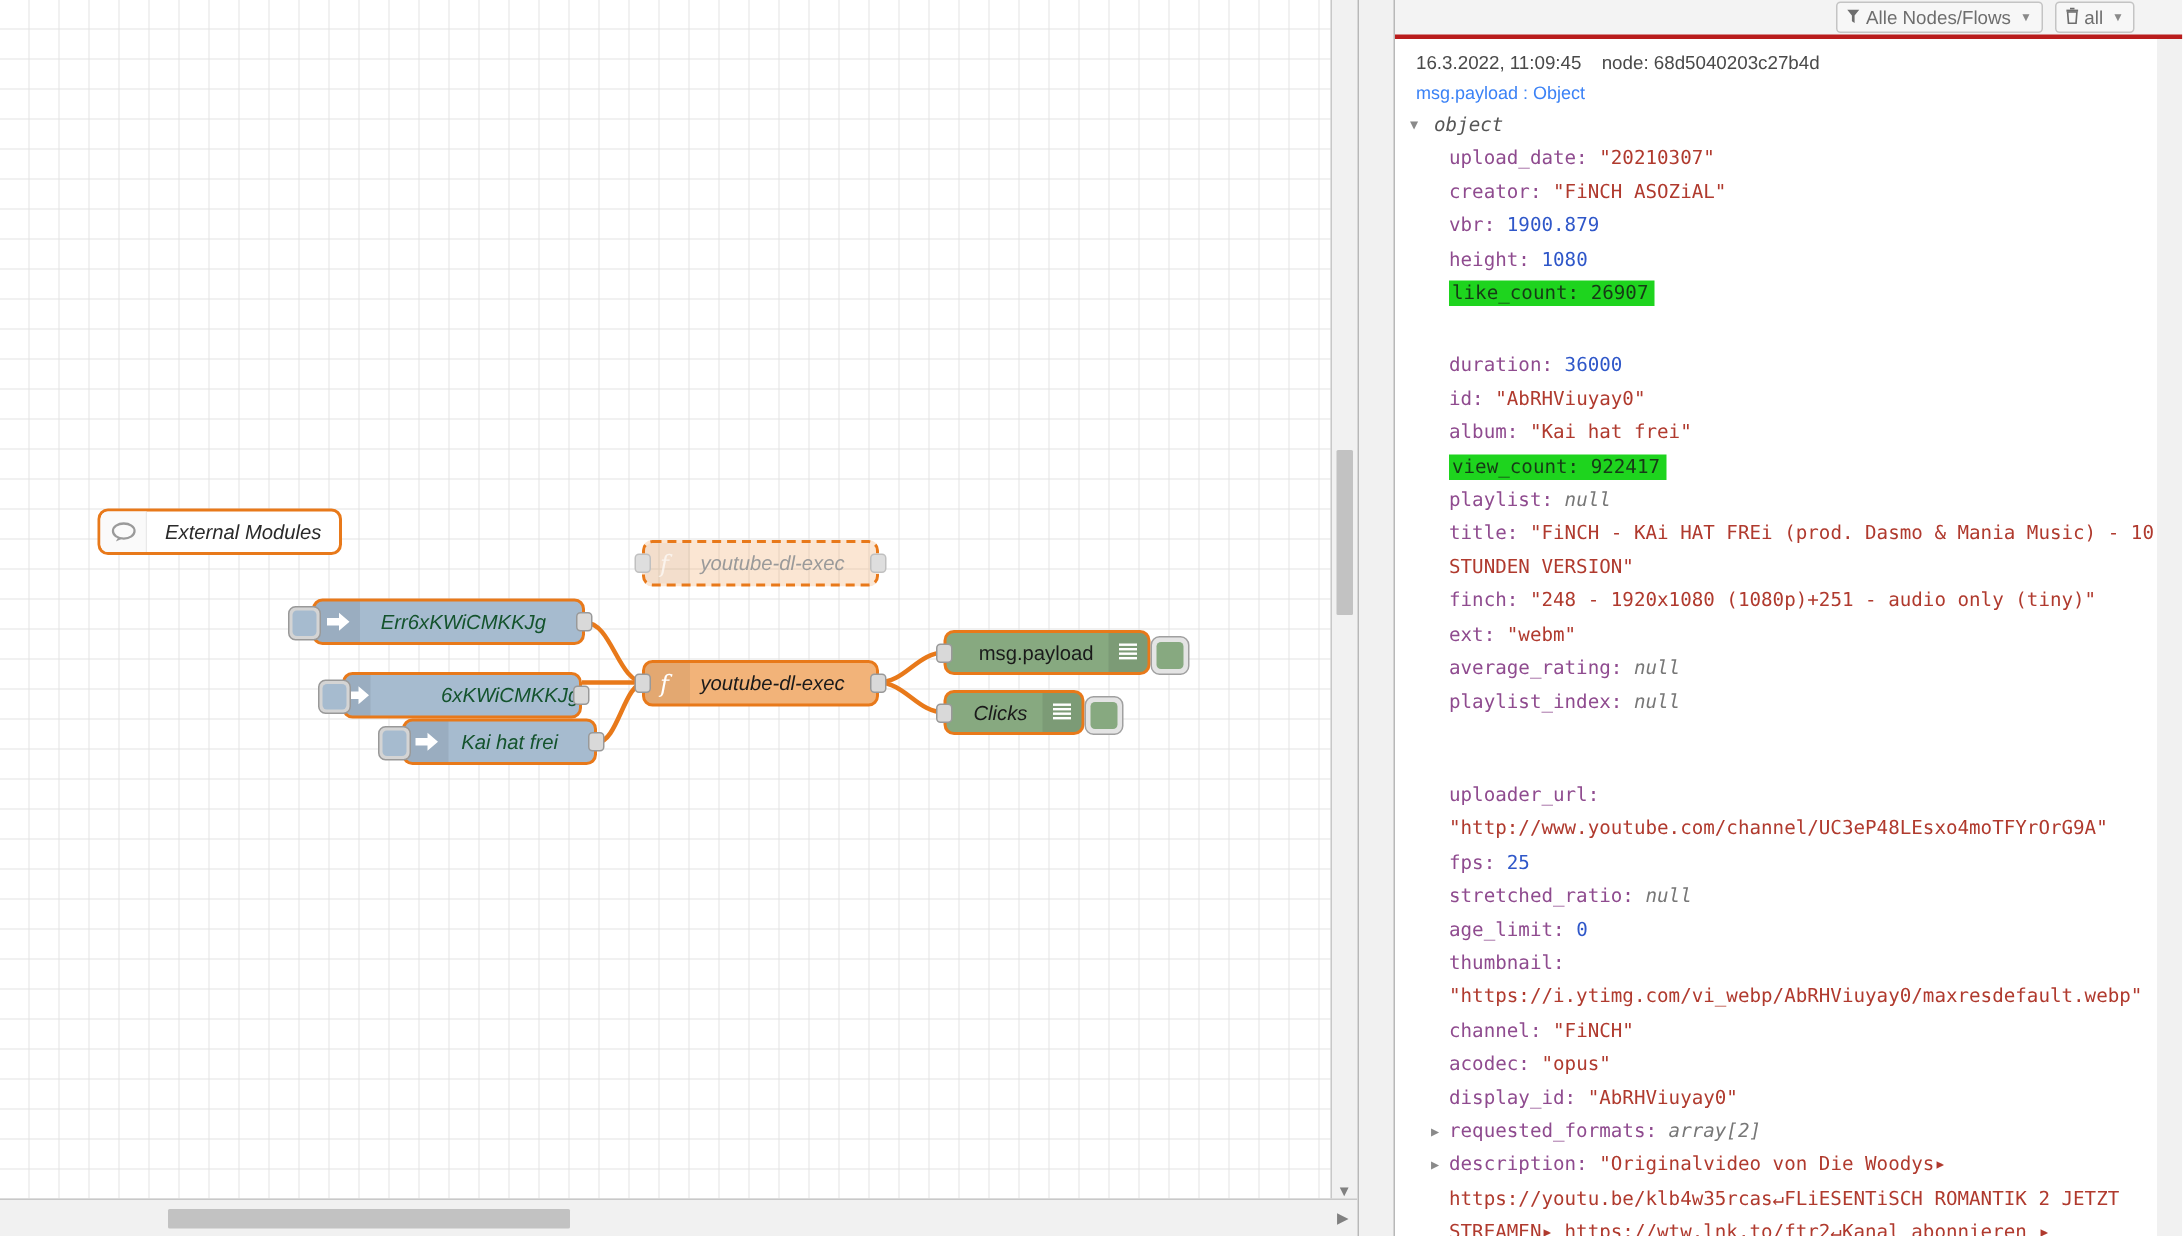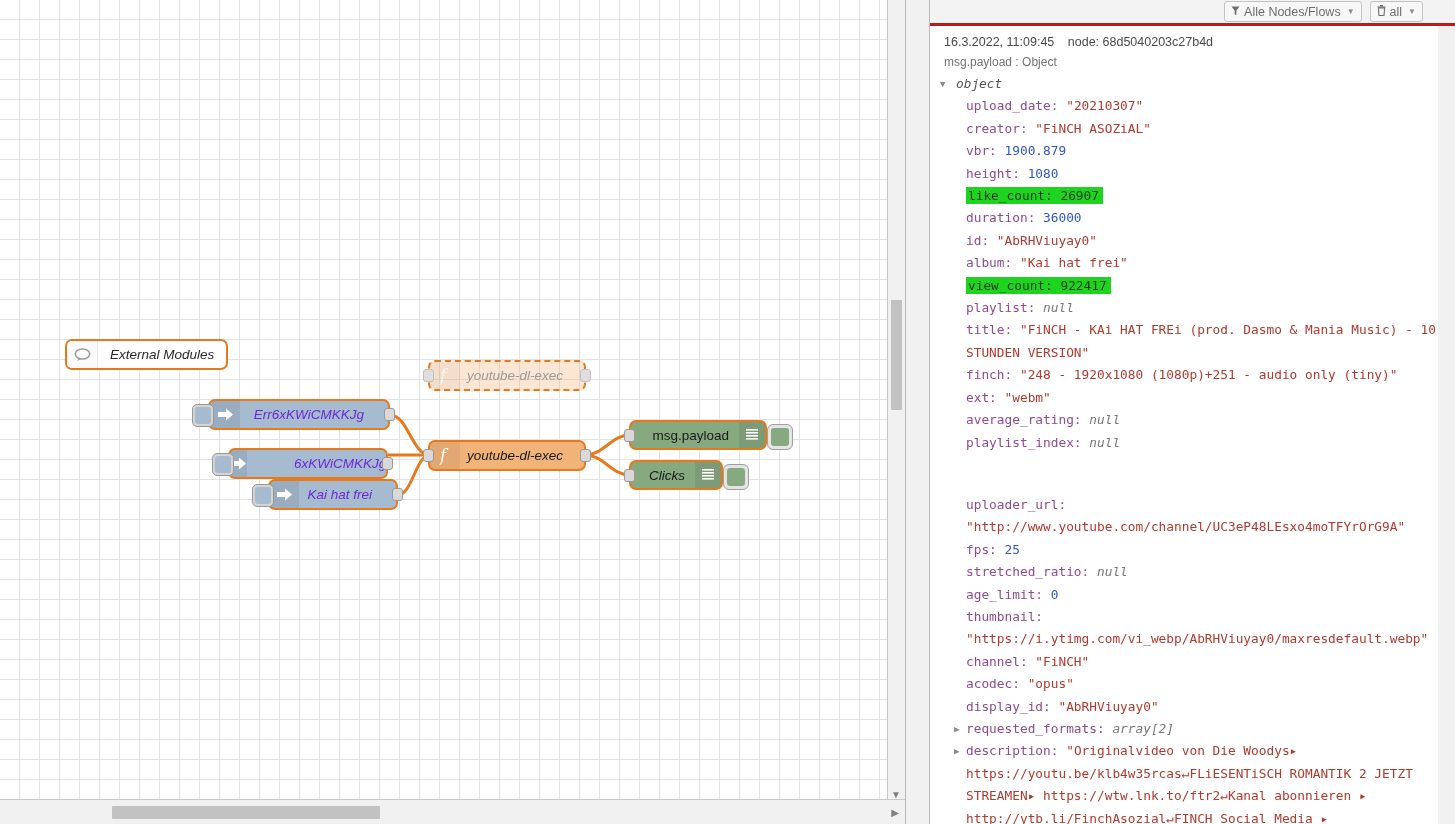--- a/index.html
+++ b/index.html
@@ -43,21 +43,21 @@
   .inject-node{
     height:31px;display:flex;align-items:center;
     background:#a6bbcf;border:2px solid #e8791a;border-radius:7px;
   }
   .inject-icon-box{
     width:30px;height:100%;display:flex;align-items:center;justify-content:center;
     background:rgba(0,0,0,0.07);border-radius:5px 0 0 5px;
   }
   .inject-label{
     flex:1;text-align:right;padding-right:24px;padding-left:8px;
-    font-style:italic;font-size:13.5px;color:#6d28d9;white-space:nowrap;
+    font-style:italic;font-size:13.5px;color:#14532d;white-space:nowrap;
   }
   .inject-btn{
     position:absolute;left:-18px;top:3px;width:22px;height:23px;
     background:#d4d4d4;border:1px solid #999;border-radius:5px;
     box-sizing:border-box;padding:2px;
   }
   .inject-btn i{display:block;width:100%;height:100%;background:#a6bbcf;border-radius:3px;}
 
   
   .func-node{
@@ -160,21 +160,21 @@
 
   #debug-content{
     position:absolute;left:0;top:27px;width:508px;height:797px;
     overflow:hidden;background:#fff;
   }
   .msg-head{
     font-size:12.5px;color:#4a4a4a;padding:8px 0 0 14px;
   }
   .msg-head .node-id{margin-left:10px;}
   .msg-topic{
-    font-size:12px;color:#737373;padding:6px 0 2px 14px;
+    font-size:12px;color:#3b82f6;padding:6px 0 2px 14px;
   }
   .tree{
     font-family:"DejaVu Sans Mono","Liberation Mono",monospace;
     font-size:12.8px;line-height:22.4px;padding-left:22px;padding-top:2px;
   }
   .row{position:relative;color:#b03a2e;}
   .row .tw{
     position:absolute;left:-12px;top:0;color:#8a8a8a;font-size:9px;
   }
   .key{color:#8f4b8f;}
@@ -360,21 +360,21 @@
     <div class="tree">
       <div class="row">
         <span class="tw">▼</span><span class="k-obj">object</span>
       </div>
       <div id="prop-rows">
           <div class="row" style="padding-left: 14px;"><span><span class="key">upload_date: </span><span class="v-str">"20210307"</span></span></div>
           <div class="row" style="padding-left: 14px;"><span><span class="key">creator: </span><span class="v-str">"FiNCH ASOZiAL"</span></span></div>
           <div class="row" style="padding-left: 14px;"><span><span class="key">vbr: </span><span class="v-num">1900.879</span></span></div>
           <div class="row" style="padding-left: 14px;"><span><span class="key">height: </span><span class="v-num">1080</span></span></div>
           <div class="row" style="padding-left: 14px;"><span class="hl"><span class="key">like_count: </span><span class="v-num">26907</span></span></div>
-          <div class="row" style="padding-left: 14px;"><span><span class="key">duration: </span><span class="v-num">36000</span></span></div>
+          <div class="row" style="padding-left: 14px; margin-top: 26px;"><span><span class="key">duration: </span><span class="v-num">36000</span></span></div>
           <div class="row" style="padding-left: 14px;"><span><span class="key">id: </span><span class="v-str">"AbRHViuyay0"</span></span></div>
           <div class="row" style="padding-left: 14px;"><span><span class="key">album: </span><span class="v-str">"Kai hat frei"</span></span></div>
           <div class="row" style="padding-left: 14px;"><span class="hl"><span class="key">view_count: </span><span class="v-num">922417</span></span></div>
           <div class="row" style="padding-left: 14px;"><span><span class="key">playlist: </span><span class="v-null">null</span></span></div>
           <div class="row" style="padding-left: 14px;"><span><span class="key">title: </span><span class="v-str">"FiNCH - KAi HAT FREi (prod. Dasmo &amp; Mania Music) - 10 STUNDEN VERSION"</span></span></div>
           <div class="row" style="padding-left: 14px;"><span><span class="key">finch: </span><span class="v-str">"248 - 1920x1080 (1080p)+251 - audio only (tiny)"</span></span></div>
           <div class="row" style="padding-left: 14px;"><span><span class="key">ext: </span><span class="v-str">"webm"</span></span></div>
           <div class="row" style="padding-left: 14px;"><span><span class="key">average_rating: </span><span class="v-null">null</span></span></div>
           <div class="row" style="padding-left: 14px;"><span><span class="key">playlist_index: </span><span class="v-null">null</span></span></div>
           <div class="row" style="padding-left: 14px; margin-top: 40px;"><span><span class="key">uploader_url:</span><br><span class="v-str">"http://www.youtube.com/channel/UC3eP48LEsxo4moTFYrOrG9A"</span></span></div>

